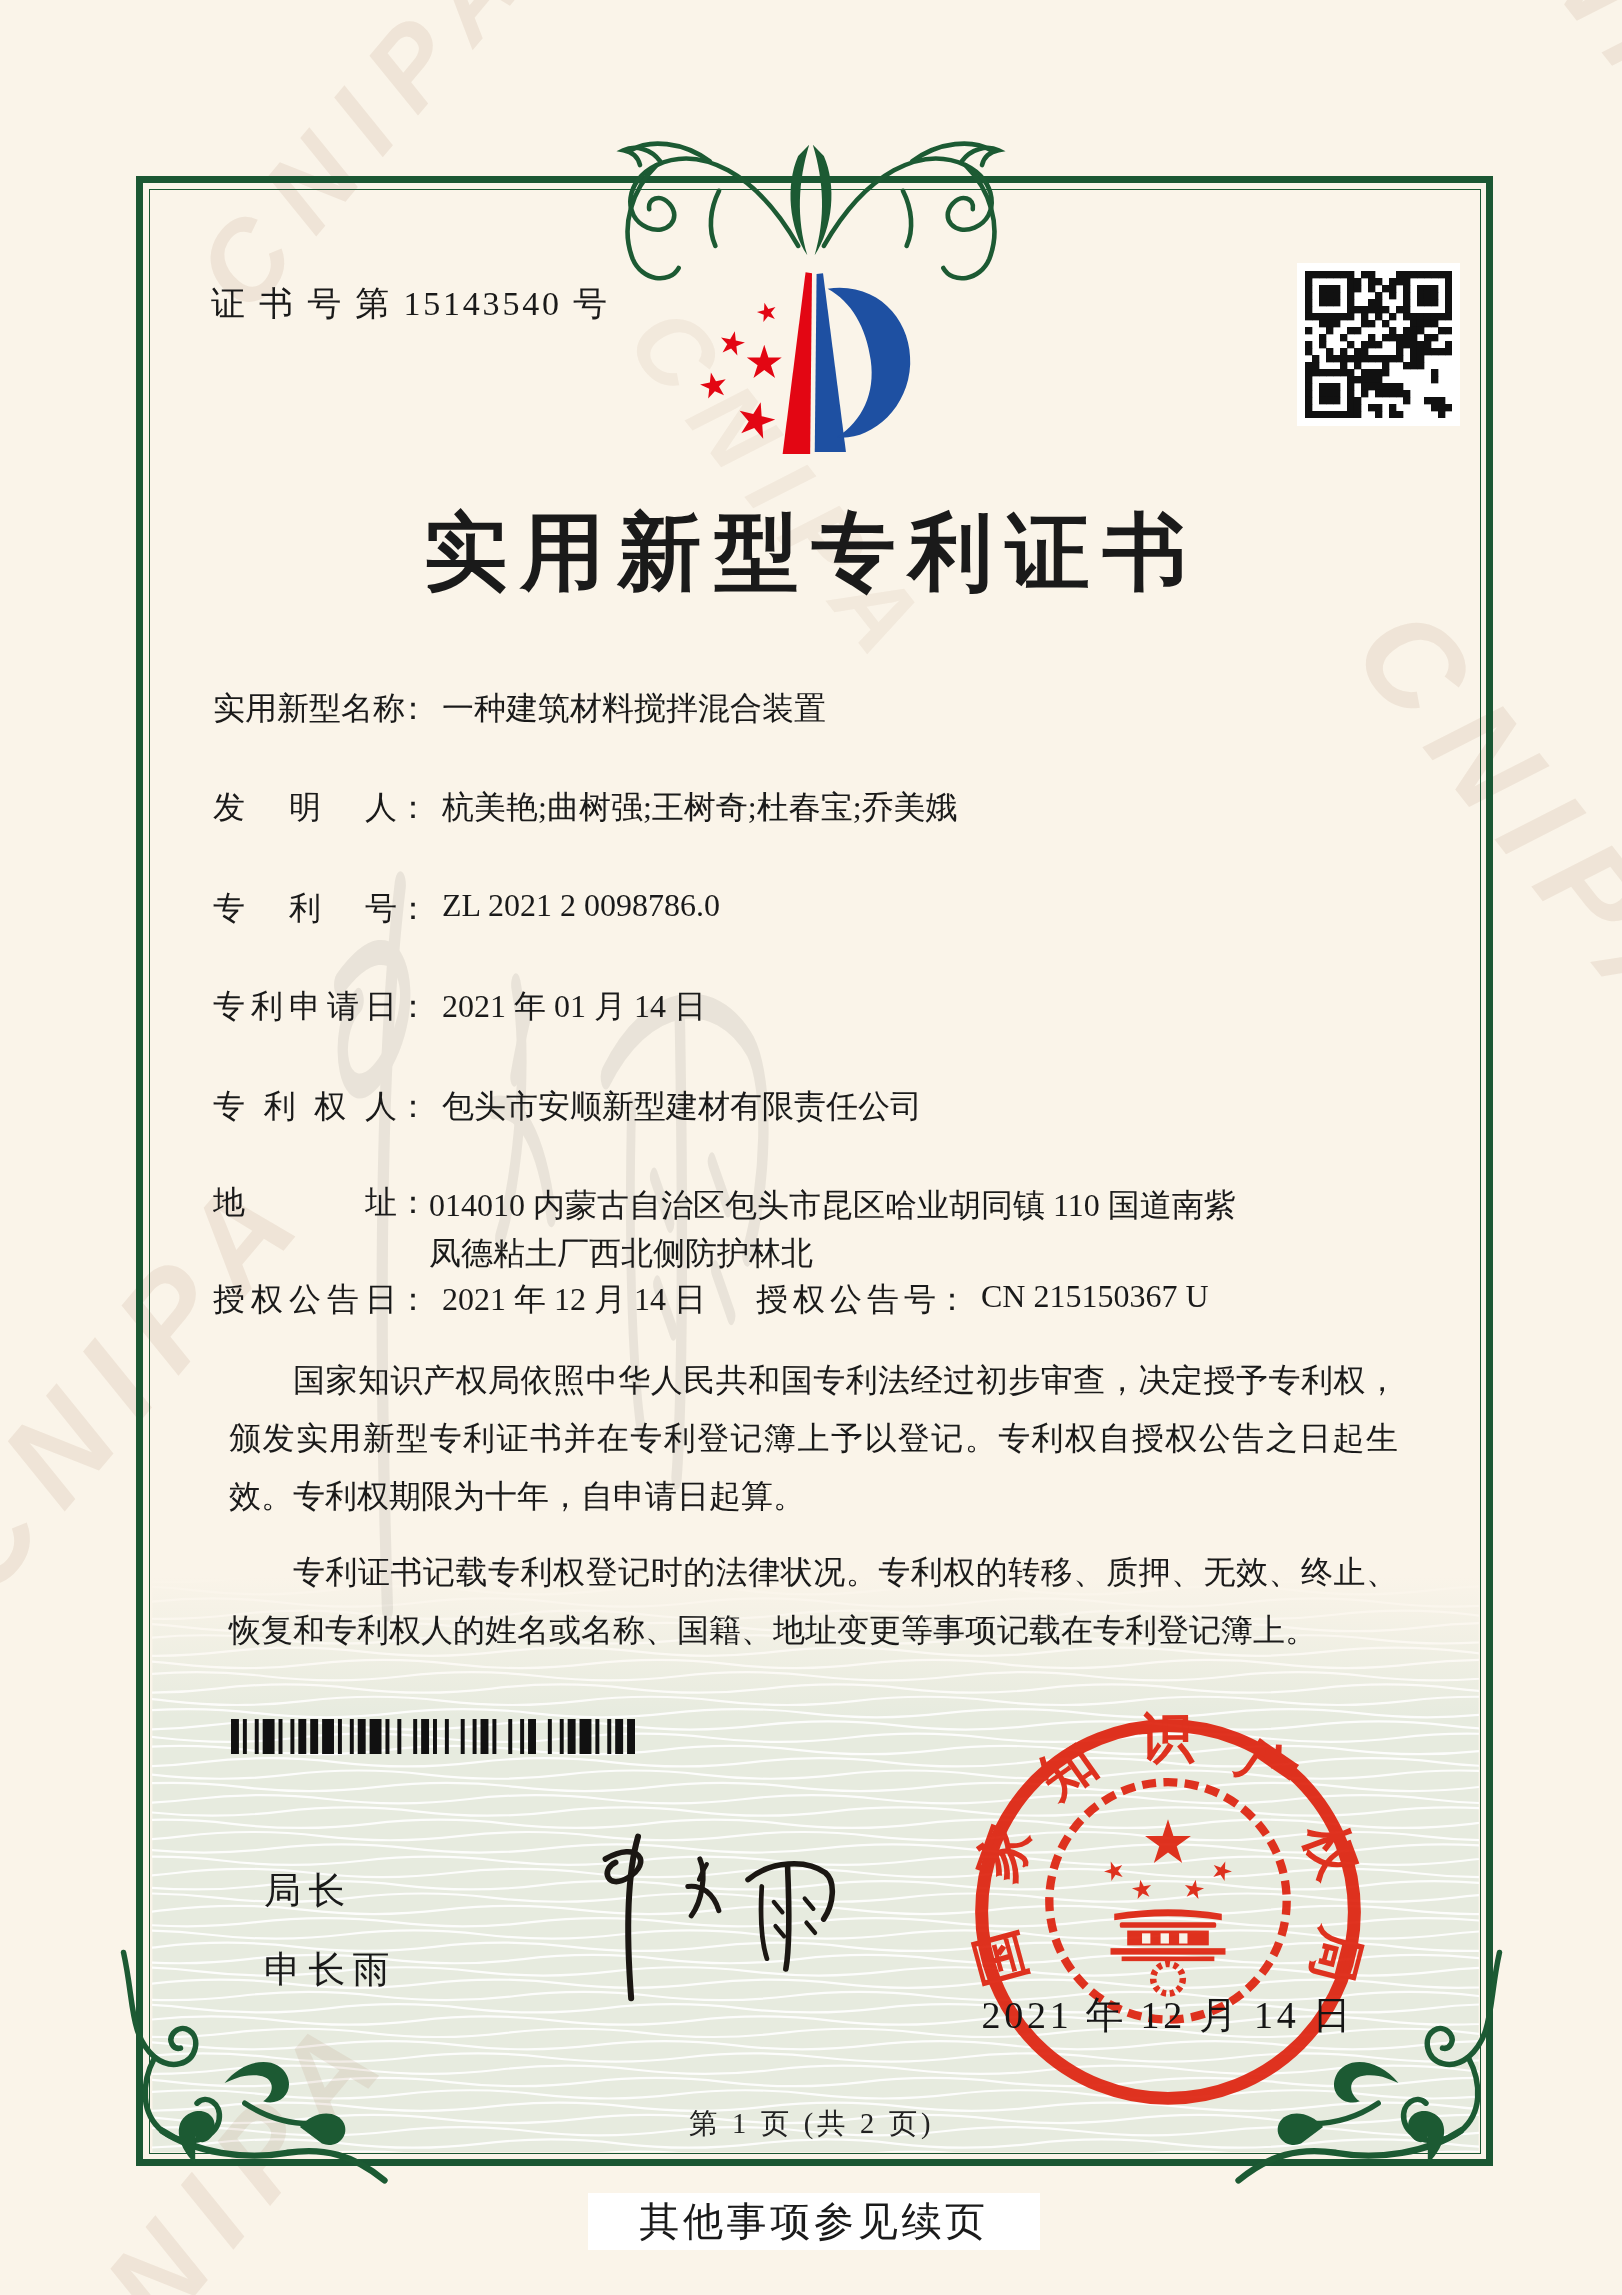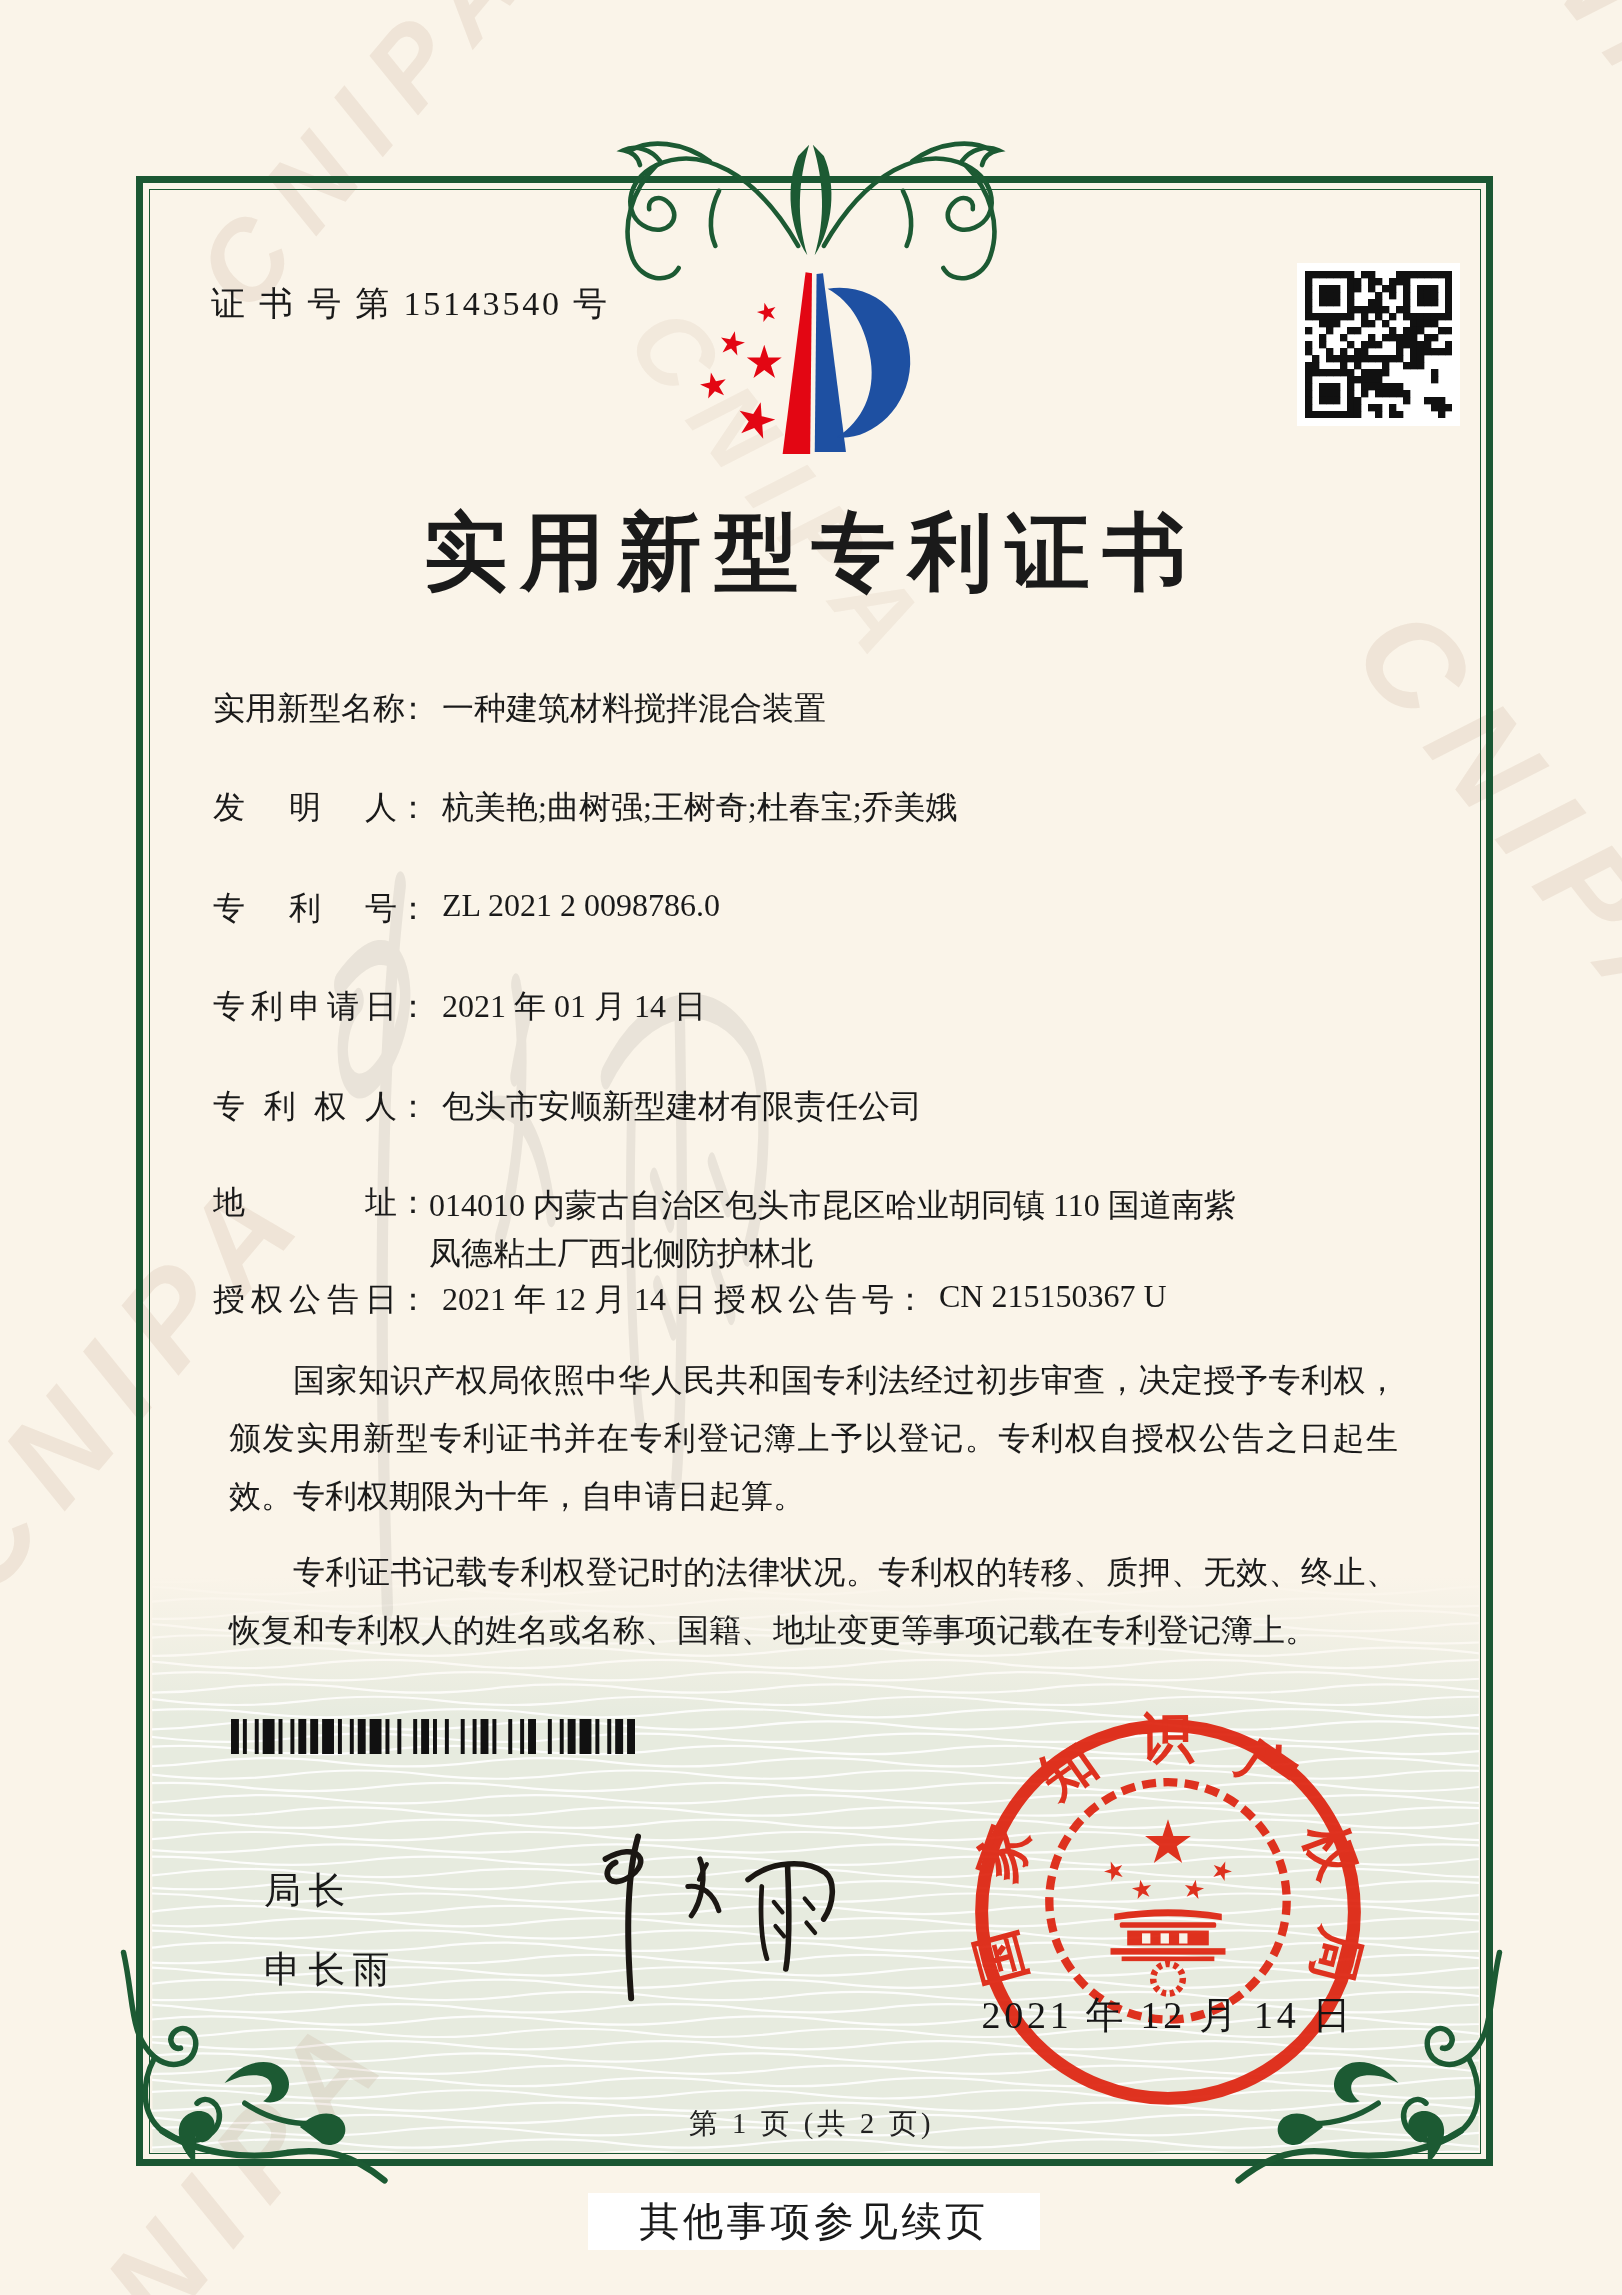--- a/index.html
+++ b/index.html
@@ -33,21 +33,21 @@
           display:flex;align-items:center;justify-content:center;}
   .title{position:absolute;left:0;top:496px;width:100%;text-align:center;font-size:84px;font-weight:bold;
          letter-spacing:13px;z-index:4;}
   
   .fields{position:absolute;left:213px;top:0;width:1212px;z-index:4;font-size:32px;}
   .frow{position:absolute;left:0;white-space:nowrap;}
   .lbl{display:inline-block;width:184px;text-align:justify;text-align-last:justify;vertical-align:top;}
   .cl{display:inline-block;vertical-align:top;}
   .val{display:inline-block;vertical-align:top;margin-left:13px;}
   .addr-val{display:inline-block;vertical-align:top;line-height:48px;}
-  .grant2{}
+  .grant2{margin-left:42px;}
   .grant2 .lbl{width:180px;}
   
   .paras{position:absolute;left:211px;top:1333px;width:1205px;z-index:4;font-size:32px;line-height:58px;
          text-align:justify;}
   .paras p{margin:18px;text-indent:64px;}
   
   .barcode{position:absolute;left:231px;top:1719px;z-index:4;}
   .dir-label{position:absolute;left:264px;top:1866px;font-size:37px;letter-spacing:7.3px;z-index:4;}
   .dir-name{position:absolute;left:264px;top:1945px;font-size:37px;letter-spacing:7.3px;z-index:4;font-family:Liberation Serif, serif;}
   .sig{position:absolute;left:571px;top:1826px;z-index:4;}

